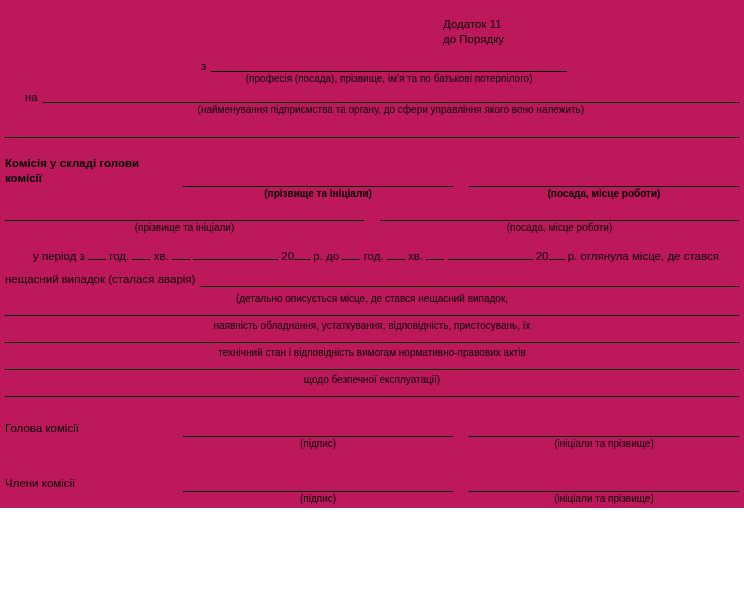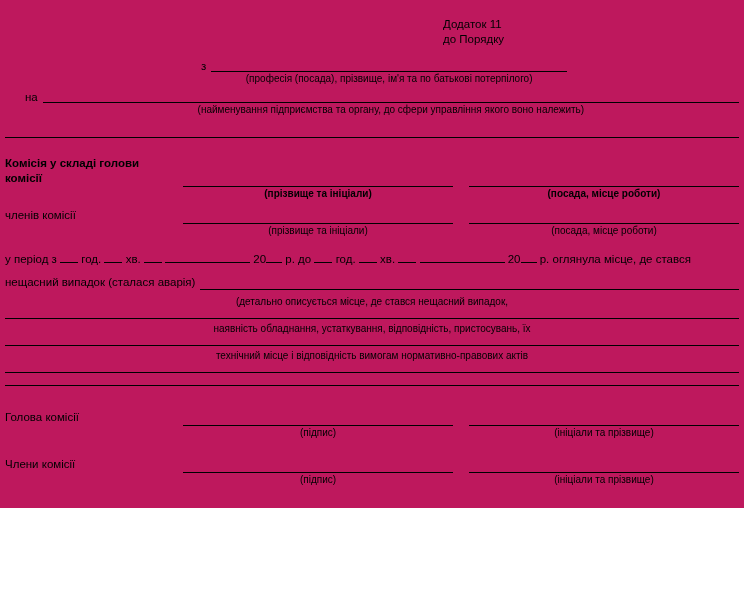--- a/index.html
+++ b/index.html
@@ -34,30 +34,30 @@
   .cont-line { border-bottom:1px solid #000; height:15px; margin-top:9px; }
 
   .frow { display:flex; align-items:flex-end; }
   .flabel { width:178px; padding-right:6px; padding-bottom:12px; }
   .fcell { flex:1; }
   .fcell .fline { height:13px; }
   .fcell + .fcell { margin-left:16px; }
   .row-head { margin-top:18px;font-weight:bold; }
   .row-members { margin-top:10px; }
 
-  .period { margin-top:17px; white-space:nowrap; overflow:hidden; }
+  .period { margin-top:17px; white-space:nowrap; overflow:hidden;margin-left:28px; }
   .period-l2 { display:flex; align-items:flex-end; margin-top:8px; }
   .period-l2 .tail { flex:1; border-bottom:1px solid #000; height:12px; margin-left:5px; }
 
   .desc { margin-top:2px; }
   .desc .caption { padding-top:5px; }
   .desc .fline { height:13px; }
 
   .sig-head { margin-top:24px; }
-  .sig-members { margin-top:20px; }
+  .sig-members { margin-top:28px; }
 </style>
 </head>
 <body>
 
 <div class="page">
 
   <div class="appendix">
     <div>Додаток 11</div>
     <div>до Порядку</div>
   </div>
@@ -87,21 +87,20 @@
       <div class="fline"></div>
       <div class="caption">(прізвище та ініціали)</div>
     </div>
     <div class="fcell">
       <div class="fline"></div>
       <div class="caption">(посада, місце роботи)</div>
     </div>
   </div>
 
   <div class="frow row-members">
-    <div class="flabel">членів комісії</div>
     <div class="fcell">
       <div class="fline"></div>
       <div class="caption">(прізвище та ініціали)</div>
     </div>
     <div class="fcell">
       <div class="fline"></div>
       <div class="caption">(посада, місце роботи)</div>
     </div>
   </div>
 
@@ -127,22 +126,23 @@
   <div class="period-l2">
     <span>нещасний випадок (сталася аварія)</span>
     <div class="tail"></div>
   </div>
 
   <div class="desc">
     <div class="caption">(детально описується місце, де стався нещасний випадок,</div>
     <div class="fline"></div>
     <div class="caption">наявність обладнання, устаткування, відповідність, пристосувань, їх</div>
     <div class="fline"></div>
-    <div class="caption">технічний місце і відповідність вимогам нормативно-правових актів</div>
+    <div class="caption">технічний стан і відповідність вимогам нормативно-правових актів</div>
     <div class="fline"></div>
+    <div class="caption">щодо безпечної експлуатації)</div>
     <div class="fline"></div>
   </div>
 
   <div class="frow sig-head">
     <div class="flabel">Голова комісії</div>
     <div class="fcell">
       <div class="fline"></div>
       <div class="caption">(підпис)</div>
     </div>
     <div class="fcell">

